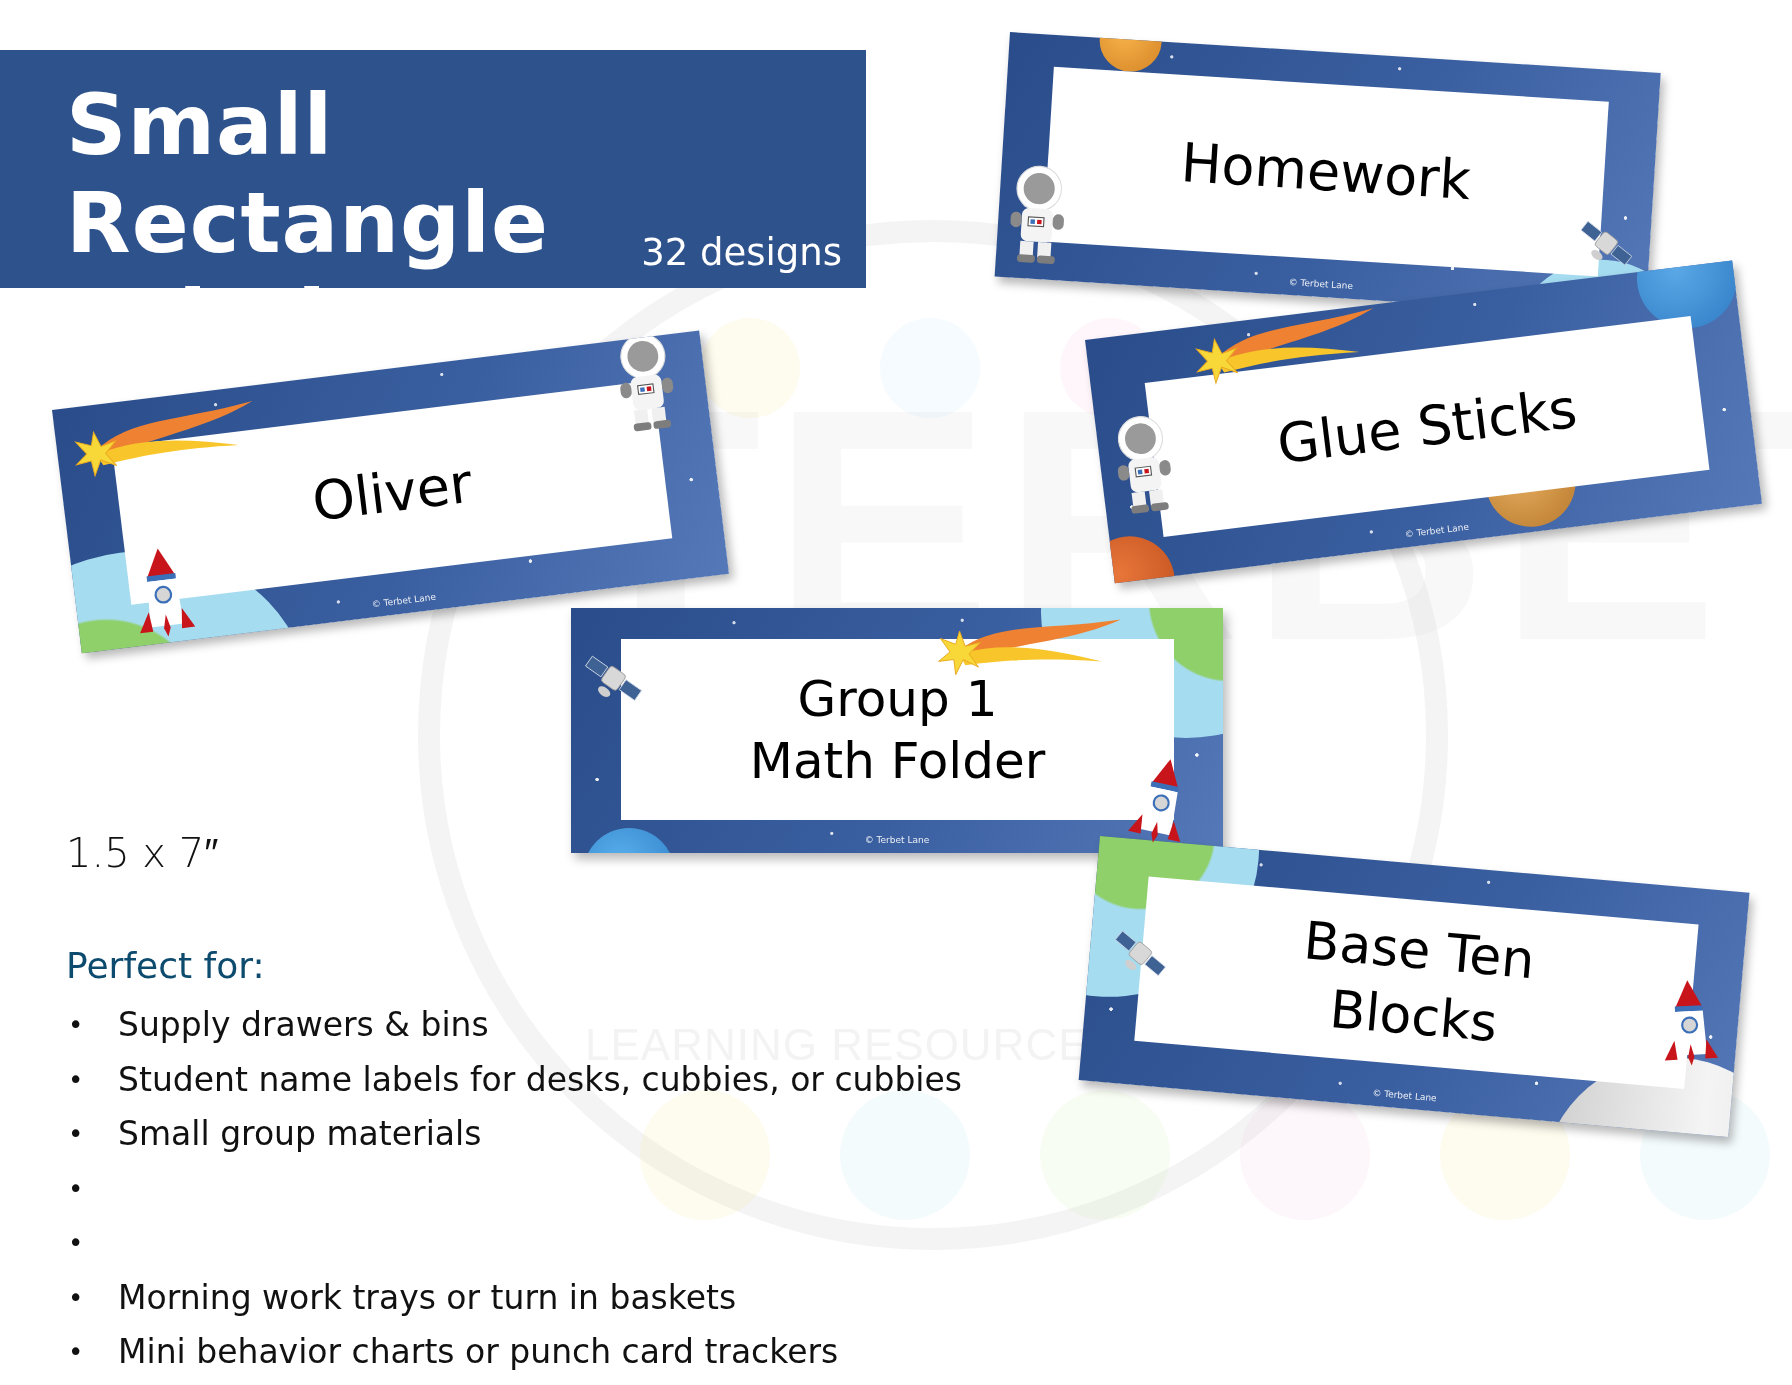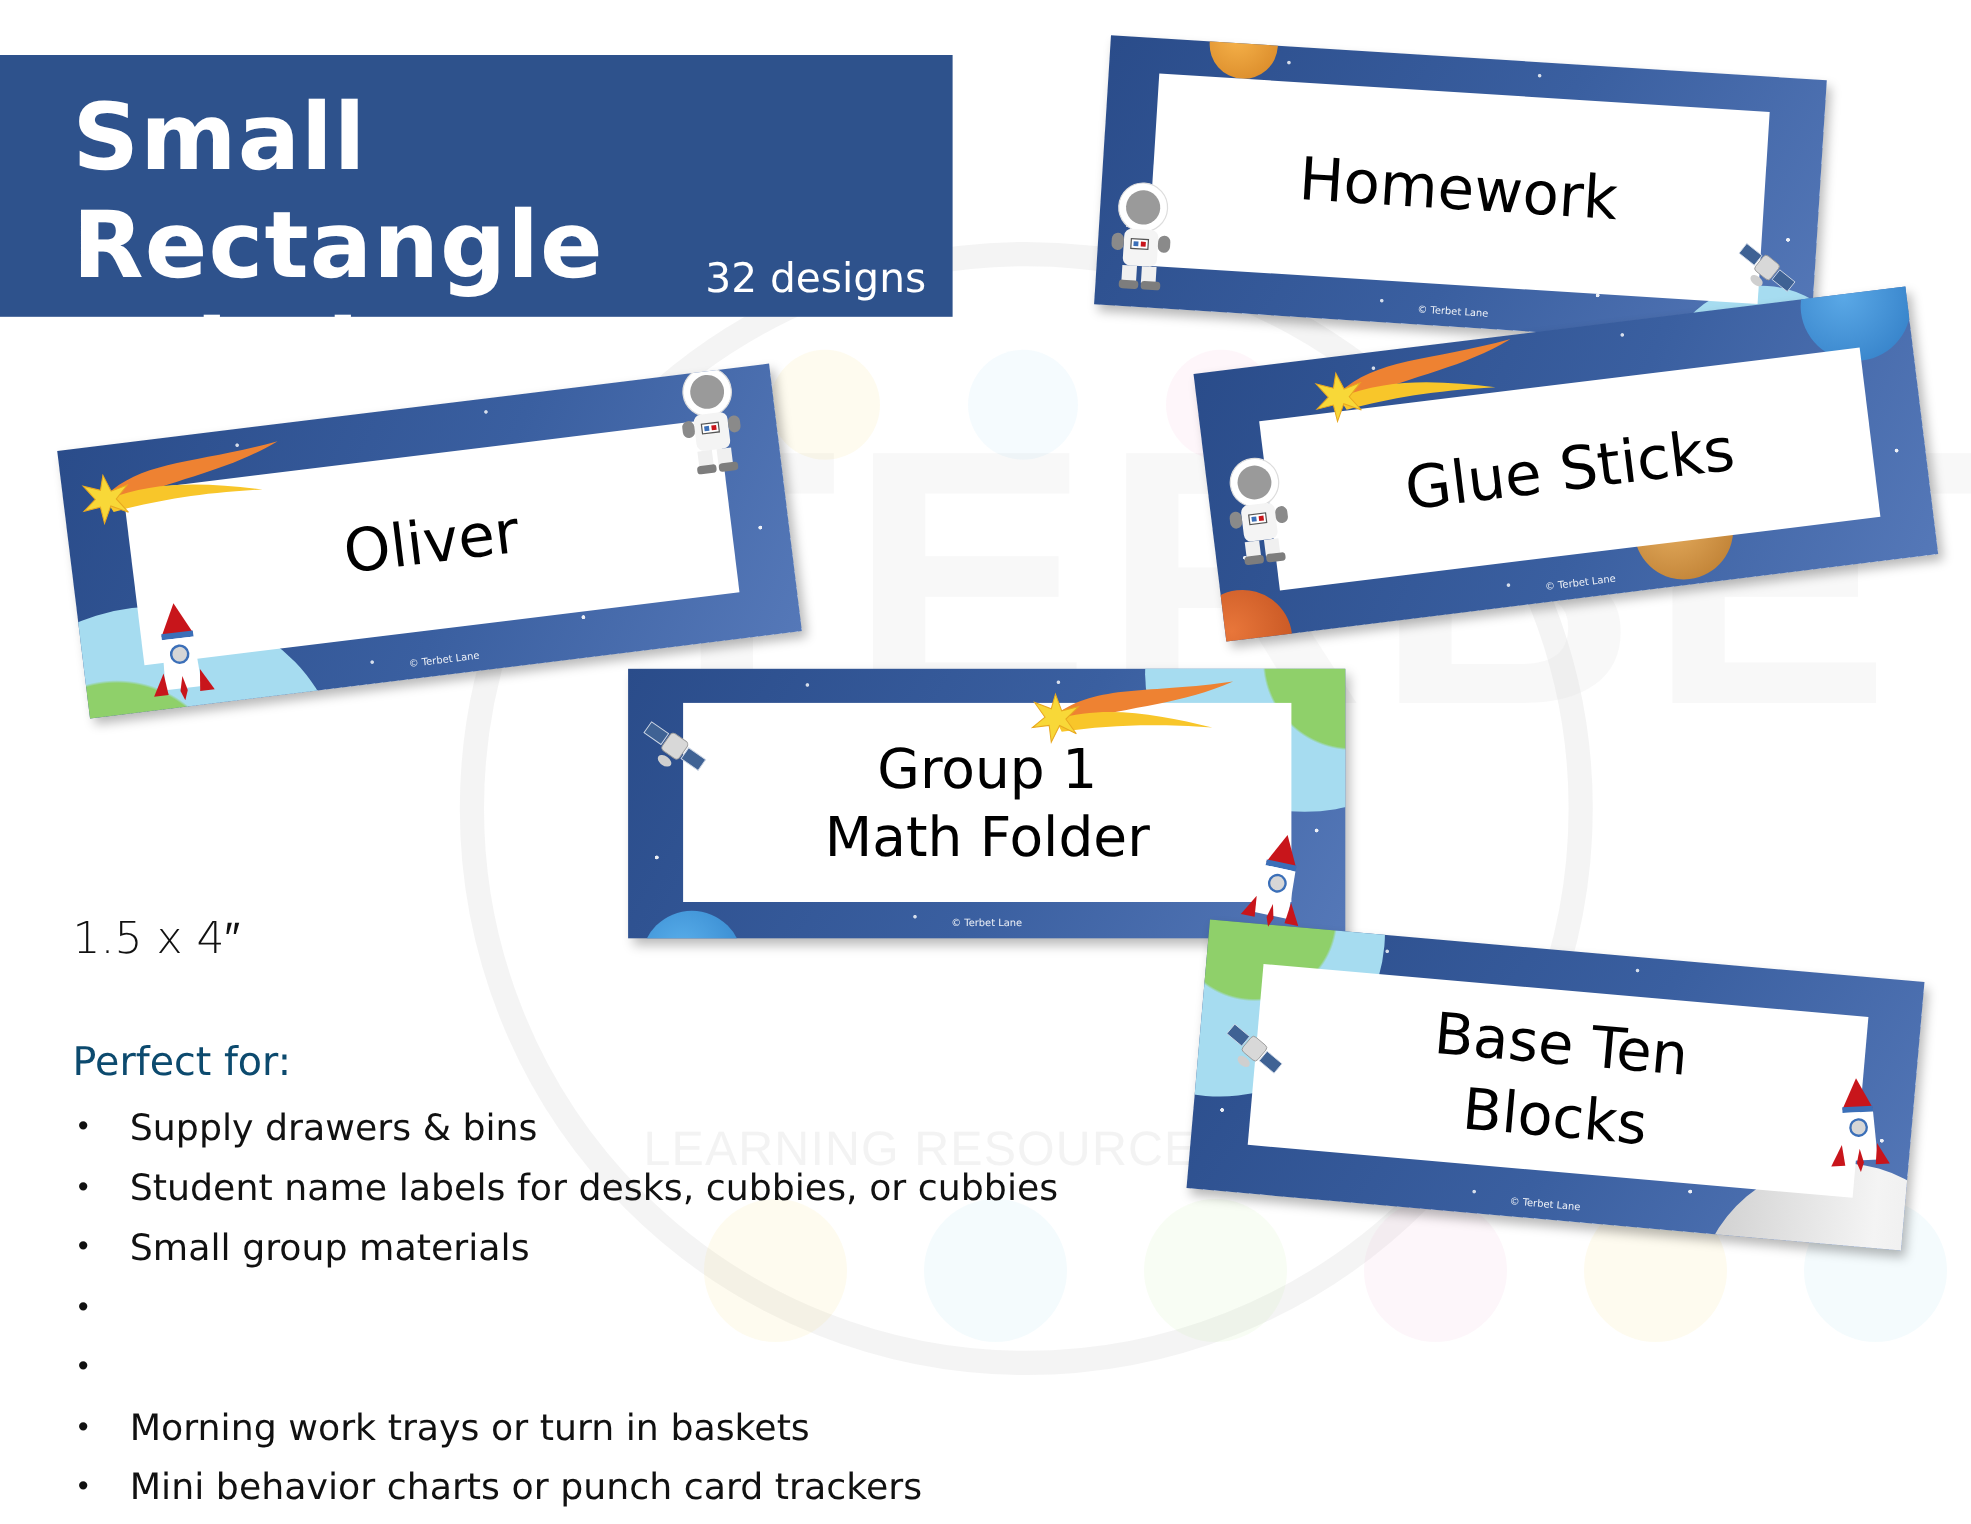--- a/index.html
+++ b/index.html
@@ -129,21 +129,21 @@
 <div class="wm-text">LEARNING RESOURCES FOR K-12</div>
 
 <div class="banner">
   <div class="banner-title">
     <div>Small</div>
     <div>Rectangle Labels</div>
   </div>
   <div class="banner-sub">32 designs</div>
 </div>
 
-<div class="size-text">1.5 x 4″</div>
+<div class="size-text">1.5 x 7″</div>
 <div class="perfect-title">Perfect for:</div>
 <ul class="uses">
   <li><span class="bullet">•</span><span>Supply drawers &amp; bins</span></li>
   <li><span class="bullet">•</span><span>Student name labels for desks, cubbies, or cubbies</span></li>
   <li><span class="bullet">•</span><span>Small group materials</span></li>
   <li><span class="bullet">•</span></li>
   <li><span class="bullet">•</span></li>
   <li><span class="bullet">•</span><span>Morning work trays or turn in baskets</span></li>
   <li><span class="bullet">•</span><span>Mini behavior charts or punch card trackers</span></li>
 </ul>

